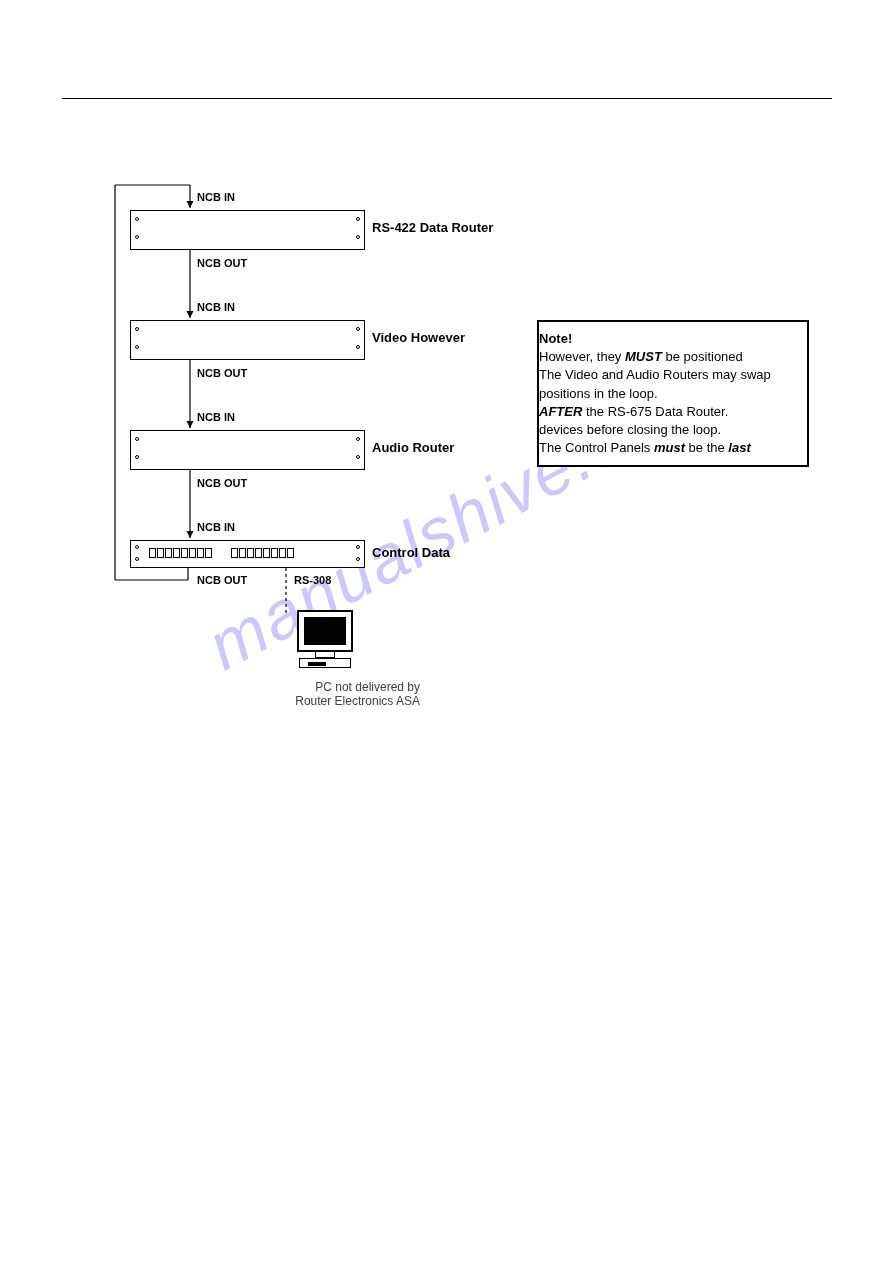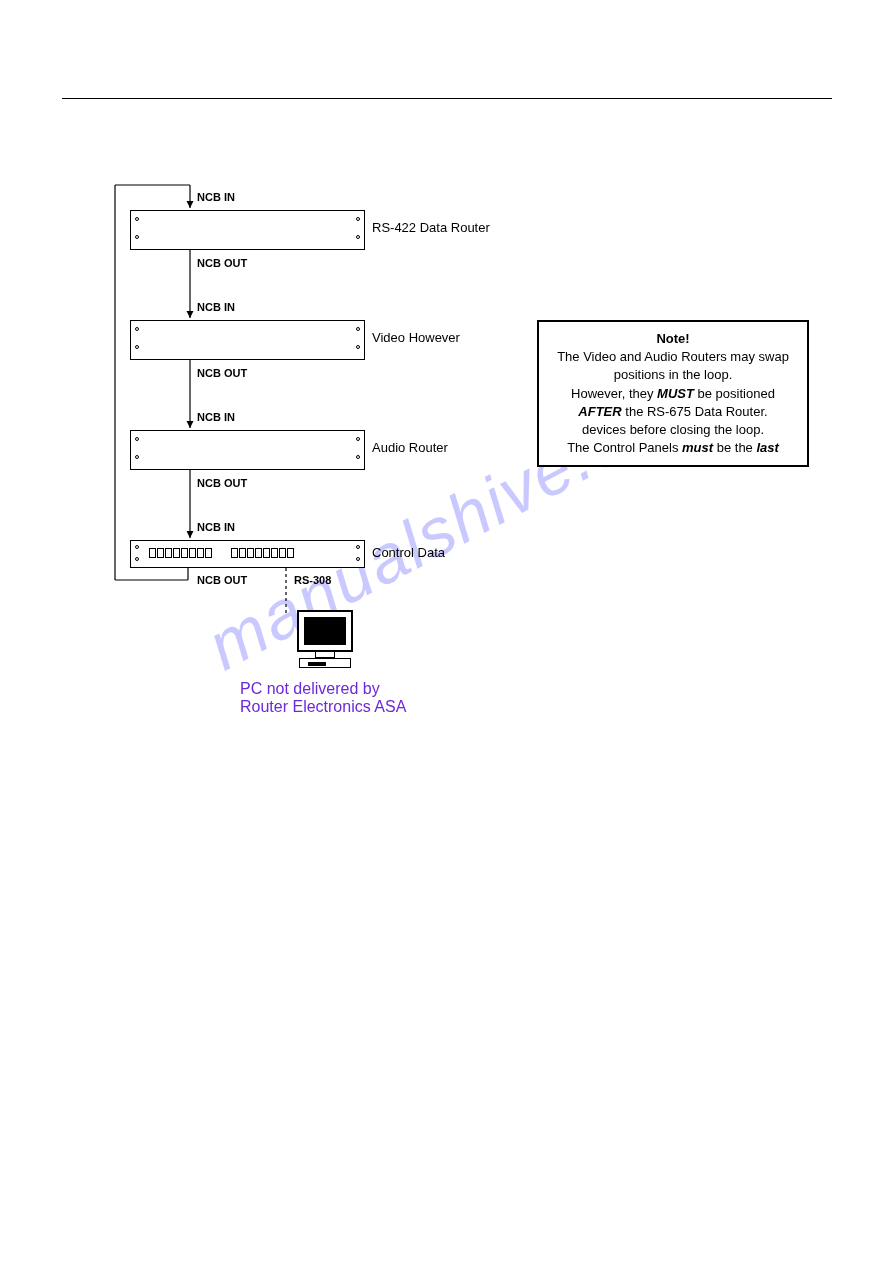--- a/index.html
+++ b/index.html
@@ -55,51 +55,50 @@
       position: absolute;
       width: 4px;
       height: 4px;
       border: 1px solid #000;
       border-radius: 50%;
       background: #fff;
     }
     .label {
       position: absolute;
       font-size: 13px;
-      font-weight: normal;
+      font-weight: bold;
       color: #000;
     }
     .sm-label {
       position: absolute;
       font-size: 11px;
       font-weight: bold;
       color: #000;
     }
     .note-box {
       position: absolute;
       top: 320px;
       left: 537px;
       width: 272px;
       border: 2px solid #000;
-      padding: 8px 10px;
+      padding: 8px 0;
       font-size: 13px;
       line-height: 1.4;
       background: #fff;
       z-index: 1;
-      text-align: center;
     }
     .note-title {
       font-weight: bold;
     }
     .em { font-style: italic; font-weight: bold; }
     .pc-caption {
       position: absolute;
-      font-size: 16px;
-      text-align: left;
-      color: #6d28d9;
+      font-size: 12px;
+      text-align: right;
+      color: #404040;
       width: 180px;
     }
     svg.connect {
       position: absolute;
       top: 0;
       left: 0;
       overflow: visible;
     }
     .cp-panel {
       position: absolute;
@@ -265,24 +264,24 @@
 
     <line x1="80" y1="290" x2="80" y2="358" stroke="#000" stroke-width="1.2" marker-end="url(#arrow)"></line>
 
     <line x1="176" y1="388" x2="176" y2="435" stroke="#000" stroke-width="1.2" stroke-dasharray="3,3"></line>
   </svg>
 
 </div>
 
 <div class="note-box">
   <div class="note-title">Note!</div>
-  <div>The Video and Audio Routers may swap positions in the loop.</div>
   <div>
     <span>However, they </span><span class="em">MUST</span><span> be positioned </span>
   </div>
+  <div>The Video and Audio Routers may swap positions in the loop.</div>
   <div>
     <span class="em">AFTER</span><span> the RS-675 Data Router.</span>
   </div>
   <div>devices before closing the loop.</div>
   <div>
     <span>The Control Panels </span><span class="em">must</span><span> be the </span><span class="em">last</span>
   </div>
 </div>
 
 </body></html>

